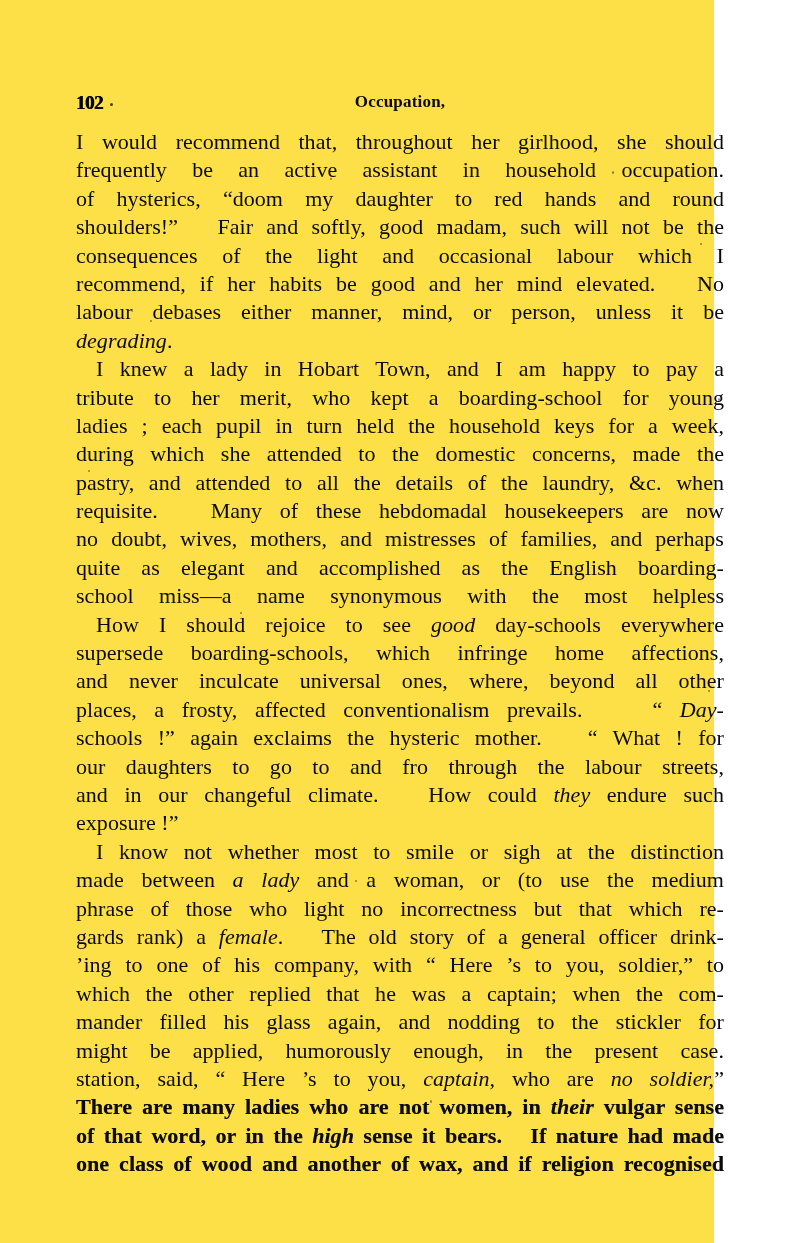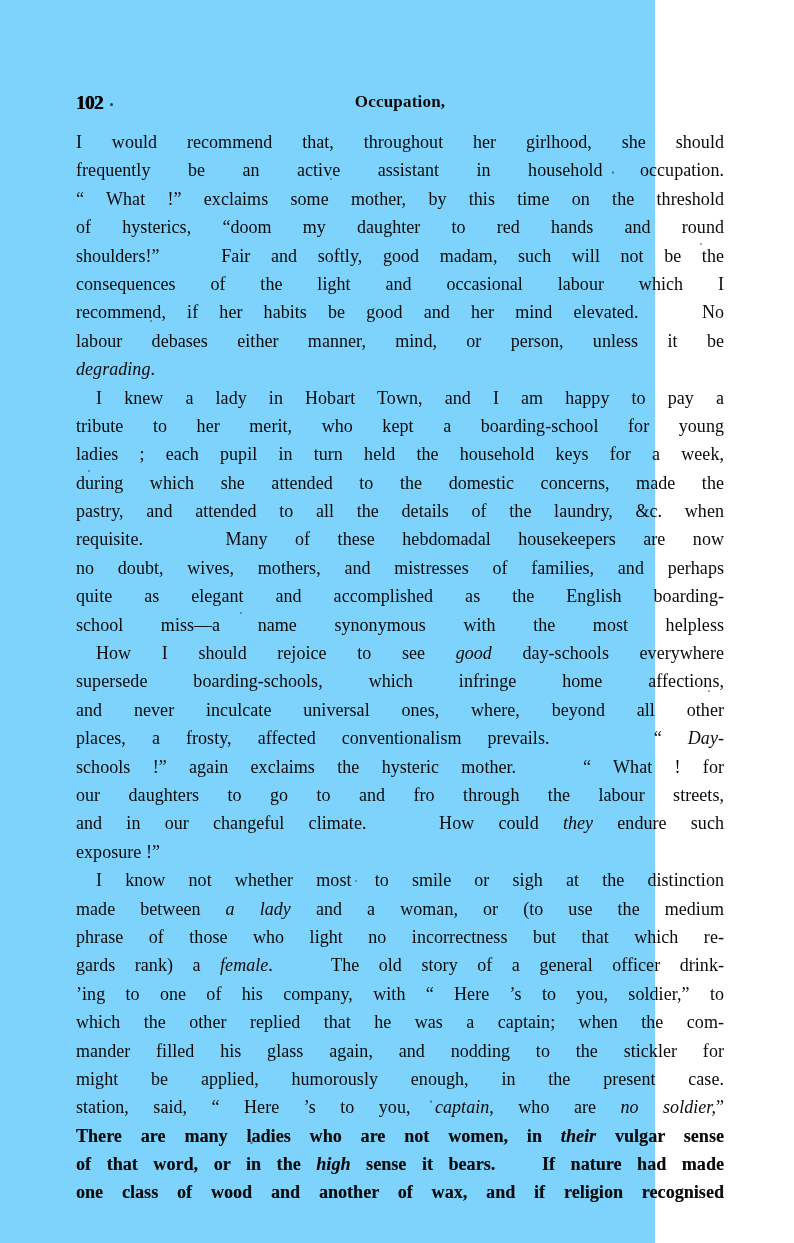--- a/index.html
+++ b/index.html
@@ -14,23 +14,23 @@
     position: relative;
     font-family: "Liberation Serif", "DejaVu Serif", serif;
     color: #0a0a0a;
     overflow: hidden;
   }
 
   .page {
     position: absolute;
     left: 0;
     top: 0;
-    width: 655px;
+    width: 714px;
     height: 1243px;
-    background: #7dd3fc;
+    background: #fde047;
   }
 
   
   .running-head {
     position: absolute;
     left: 76px;
     top: 92px;
     width: 648px;
     height: 26px;
   }
@@ -71,21 +71,21 @@
   .textblock {
     position: absolute;
     left: 76px;
     top: 128px;
     width: 648px;
   }
   .line {
     display: block;
     height: 28.4px;
     line-height: 28.4px;
-    font-size: 18px;
+    font-size: 22px;
     white-space: nowrap;
     letter-spacing: 0.05px;
     filter: blur(0.16px);
   }
 
   .j {
     text-align: justify;
     text-align-last: justify;
     white-space: normal;
   }
@@ -115,21 +115,20 @@
     <span class="folio">102</span>
     <span class="folio-dot"></span>
     <span class="head-title">Occupation,</span>
   </div>
 
   <div class="textblock">
 
     <div>
       <div class="line j">I would recommend that, throughout her girlhood, she should</div>
       <div class="line j">frequently be an active assistant in household occupation.</div>
-      <div class="line j">“ What !” exclaims some mother, by this time on the threshold</div>
       <div class="line j">of hysterics, “doom my daughter to red hands and round</div>
       <div class="line j">shoulders!”&nbsp;&nbsp; Fair and softly, good madam, such will not be the</div>
       <div class="line j">consequences of the light and occasional labour which I</div>
       <div class="line j">recommend, if her habits be good and her mind elevated.&nbsp;&nbsp; No</div>
       <div class="line j">labour debases either manner, mind, or person, unless it be</div>
       <div class="line"><i>degrading</i>.</div>
     </div>
 
     <div>
       <div class="line j ind">I knew a lady in Hobart Town, and I am happy to pay a</div>

